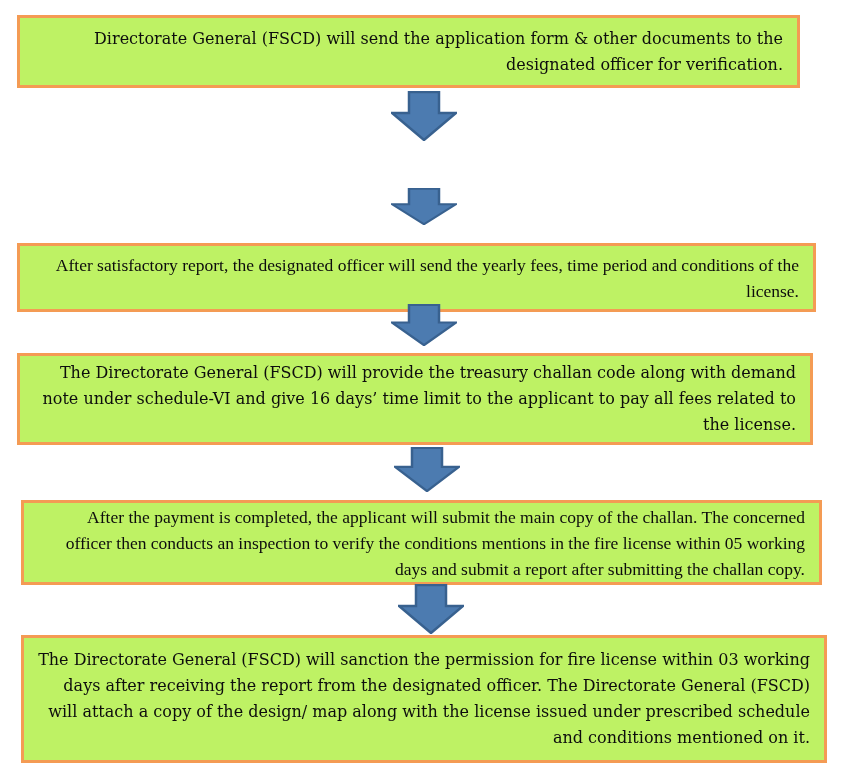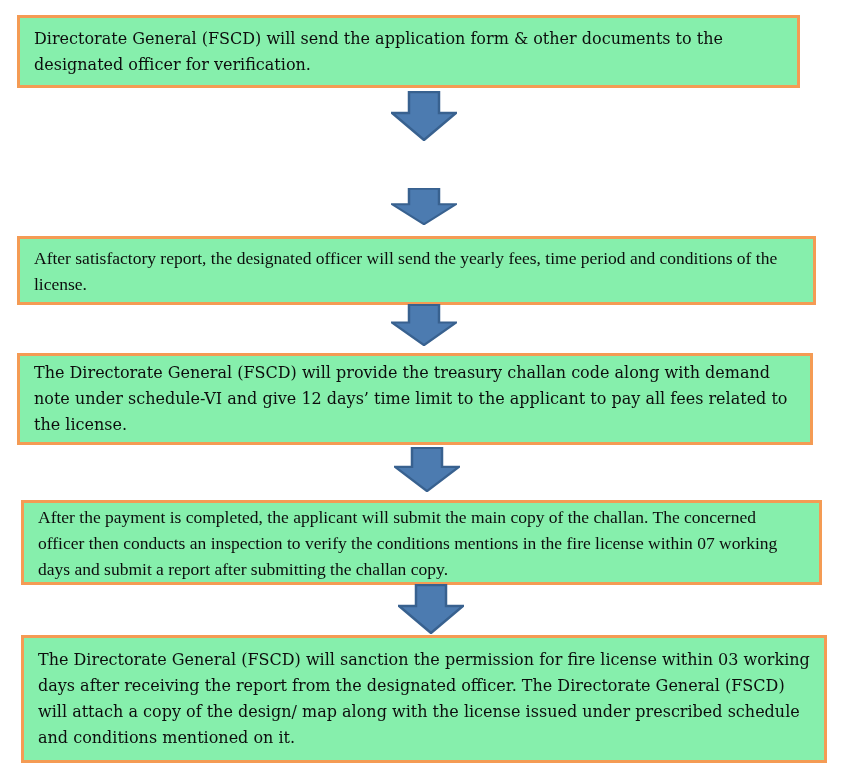--- a/index.html
+++ b/index.html
@@ -12,36 +12,36 @@
   .canvas{
     position:relative;
     width:843px;height:764px;
     background:#ffffff;
     overflow:hidden;
   }
   .box{
     position:absolute;
     box-sizing:border-box;
     border:3px solid var(--box-border);
-    background:#86efac;
+    background:#bef264;
     display:flex;
     align-items:center;
     justify-content:center;
-    text-align:left;
+    text-align:right;
     color:var(--text-color);
   }
   .box p{margin:0;padding:0 14px;}
   
   .fa{font-family:"DejaVu Serif", serif;font-size:16px;line-height:26px;}
   
   .fb{font-family:"Liberation Serif", serif;font-size:17.5px;line-height:26px;}
 
   .b1{left:17px;top:15px;width:783px;height:73px;}
   .b2{left:17px;top:145px;width:796px;height:40px;}
-  .b3{left:17px;top:236px;width:799px;height:69px;}
+  .b3{left:17px;top:243px;width:799px;height:69px;}
   .b4{left:17px;top:353px;width:796px;height:92px;}
   .b5{left:21px;top:500px;width:801px;height:85px;}
   .b6{left:21px;top:635px;width:806px;height:128px;}
 
   .arrow{position:absolute;width:66px;display:block;}
   .arrow polygon{
     fill:var(--arrow-fill);
     stroke:var(--arrow-stroke);
     stroke-width:2.5;
     stroke-linejoin:miter;
@@ -72,29 +72,29 @@
 
   <div class="box fb b3">
     <p>After satisfactory report, the designated officer will send the yearly fees, time period and conditions of the license.</p>
   </div>
 
   <svg class="arrow a3" viewBox="0 0 66 50" preserveAspectRatio="none">
     <polygon points="18,1 48,1 48,22 65,22 33,49 1,22 18,22"></polygon>
   </svg>
 
   <div class="box fa b4">
-    <p>The Directorate General (FSCD) will provide the treasury challan code along with demand note under schedule-VI and give 12 days’ time limit to the applicant to pay all fees related to the license.</p>
+    <p>The Directorate General (FSCD) will provide the treasury challan code along with demand note under schedule-VI and give 16 days’ time limit to the applicant to pay all fees related to the license.</p>
   </div>
 
   <svg class="arrow a4" viewBox="0 0 66 50" preserveAspectRatio="none">
     <polygon points="18,1 48,1 48,22 65,22 33,49 1,22 18,22"></polygon>
   </svg>
 
   <div class="box fb b5">
-    <p>After the payment is completed, the applicant will submit the main copy of the challan. The concerned officer then conducts an inspection to verify the conditions mentions in the fire license within 07 working days and submit a report after submitting the challan copy.</p>
+    <p>After the payment is completed, the applicant will submit the main copy of the challan. The concerned officer then conducts an inspection to verify the conditions mentions in the fire license within 05 working days and submit a report after submitting the challan copy.</p>
   </div>
 
   <svg class="arrow a5" viewBox="0 0 66 50" preserveAspectRatio="none">
     <polygon points="18,1 48,1 48,22 65,22 33,49 1,22 18,22"></polygon>
   </svg>
 
   <div class="box fa b6">
     <p>The Directorate General (FSCD) will sanction the permission for fire license within 03 working days after receiving the report from the designated officer. The Directorate General (FSCD) will attach a copy of the design/ map along with the license issued under prescribed schedule and conditions mentioned on it.</p>
   </div>
 

